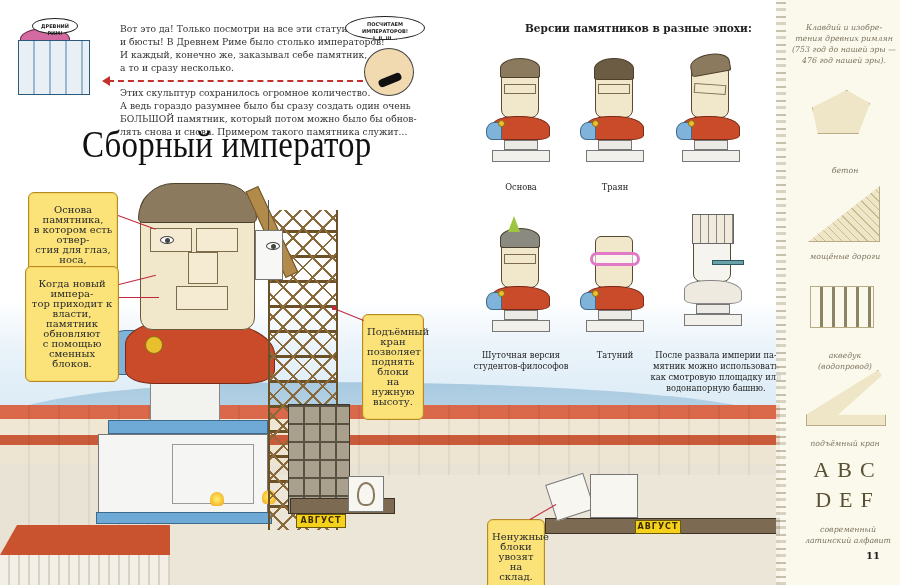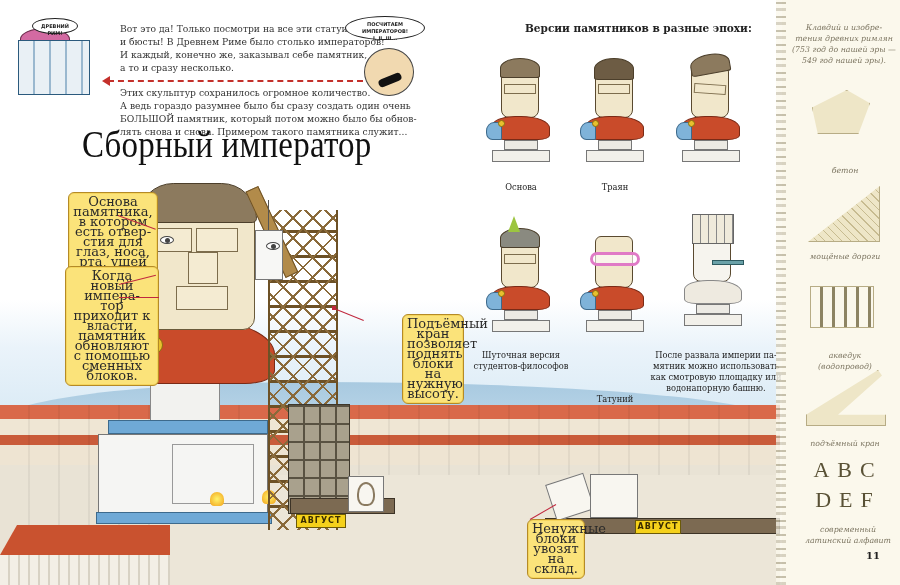--- a/index.html
+++ b/index.html
@@ -77,21 +77,21 @@
   
   .char { position: absolute; }
   .book { position: absolute; left: 18px; top: 40px; width: 72px; height: 55px; background: #e9f0f5; border: 1px solid #2b5a7d;
           background-image: repeating-linear-gradient(90deg, transparent 0 14px, #9ab8cf 14px 16px); }
   .girl-hair { position: absolute; left: 20px; top: 28px; width: 50px; height: 22px; background: #d36aa2; border-radius: 50% 50% 0 0; border: 1px solid #6a2a4a; }
   .boy-head { position: absolute; left: 364px; top: 48px; width: 50px; height: 48px; background: #f1d9b0; border-radius: 50%; border: 1px solid #444; }
   .boy-mouth { position: absolute; left: 378px; top: 76px; width: 24px; height: 8px; background: #111; border-radius: 4px; transform: rotate(-22deg); }
 
   
   .callout { position: absolute; background: #fbe37a; border: 1px solid #b48a28; border-radius: 6px;
-             font-size: 13px; line-height: 10px; text-align: center; padding: 4px 4px; color: #2a2a2a; box-shadow: 0 0 0 1px #f5d65d inset; margin-left: 40px; }
+             font-size: 10px; line-height: 10px; text-align: center; padding: 12px 4px; color: #2a2a2a; box-shadow: 0 0 0 1px #f5d65d inset; }
   .leader { position: absolute; height: 1px; background: #c0283e; transform-origin: left center; }
   .leader-dot { position: absolute; width: 4px; height: 4px; background: #c0283e; }
 
   
   .versions-title { position: absolute; left: 525px; top: 22px; font-size: 10.5px; font-weight: bold; white-space: nowrap; }
   .mini-bust { position: absolute; width: 70px; height: 118px; }
   .mb-hair { position: absolute; left: 14px; top: 4px; width: 40px; height: 20px; background: #8c7a5e; border-radius: 50% 50% 10% 10%; border: 1px solid #4c3f2b; }
   .mb-head { position: absolute; left: 15px; top: 12px; width: 38px; height: 52px; background: #f1e7cb; border: 1px solid #5a4a30; border-radius: 6px 6px 8px 8px; }
   .mb-eyes { position: absolute; left: 18px; top: 30px; width: 32px; height: 10px; border: 1px solid #7c6c4c; }
   .mb-toga { position: absolute; left: 6px; top: 62px; width: 58px; height: 24px; background: #c94b2a; border-radius: 40% 50% 20% 20%; border: 1px solid #7a2a16; }
@@ -291,21 +291,21 @@
 
   <div class="mini-bust" style="left:580px;top:224px;">
     <div class="mb-head"></div>
       <div class="glasses"></div>
     <div class="mb-toga"></div>
       <div class="mb-shoulder"></div>
       <div class="mb-clasp"></div>
     <div class="mb-plinth"></div>
       <div class="mb-base"></div>
   </div>
-  <div class="caption" style="left:572px;top:350px;width:86px;margin-top:44px;">
+  <div class="caption" style="left:572px;top:350px;width:86px;">
     <div>Татуний</div>
   </div>
 
   <div class="mini-bust" style="left:678px;top:218px;">
     <div class="mb-head" style="background:#f6f4ee;"></div>
       <div class="tower-top"></div>
       <div class="balcony"></div>
     <div class="mb-toga" style="background:#eeeae0;border-color:#888;"></div>
     <div class="mb-plinth"></div>
       <div class="mb-base"></div>
@@ -317,21 +317,21 @@
     <div>водонапорную башню.</div>
   </div>
 
   <div class="margin"></div>
   <div class="margin-edge"></div>
 
   <div class="margin-text" style="left:792px;top:22px;width:104px;">
     <div>Клавдий и изобре-</div>
     <div>тения древних римлян</div>
     <div>(753 год до нашей эры —</div>
-    <div>549 год нашей эры).</div>
+    <div>476 год нашей эры).</div>
   </div>
 
   <div class="margin-illus" style="left:812px;top:90px;width:58px;height:44px;clip-path:polygon(0 40%,60% 0,100% 30%,80% 100%,10% 100%);"></div>
   <div class="margin-text" style="left:800px;top:165px;width:90px;">
     <div>бетон</div>
   </div>
 
   <div class="margin-illus" style="left:808px;top:186px;width:72px;height:56px;clip-path:polygon(100% 0,100% 100%,0 100%);background-image:repeating-linear-gradient(45deg,#eee6c7 0 5px,#c7bb90 5px 6px);"></div>
   <div class="margin-text" style="left:800px;top:251px;width:90px;">
     <div>мощёные дороги</div>

